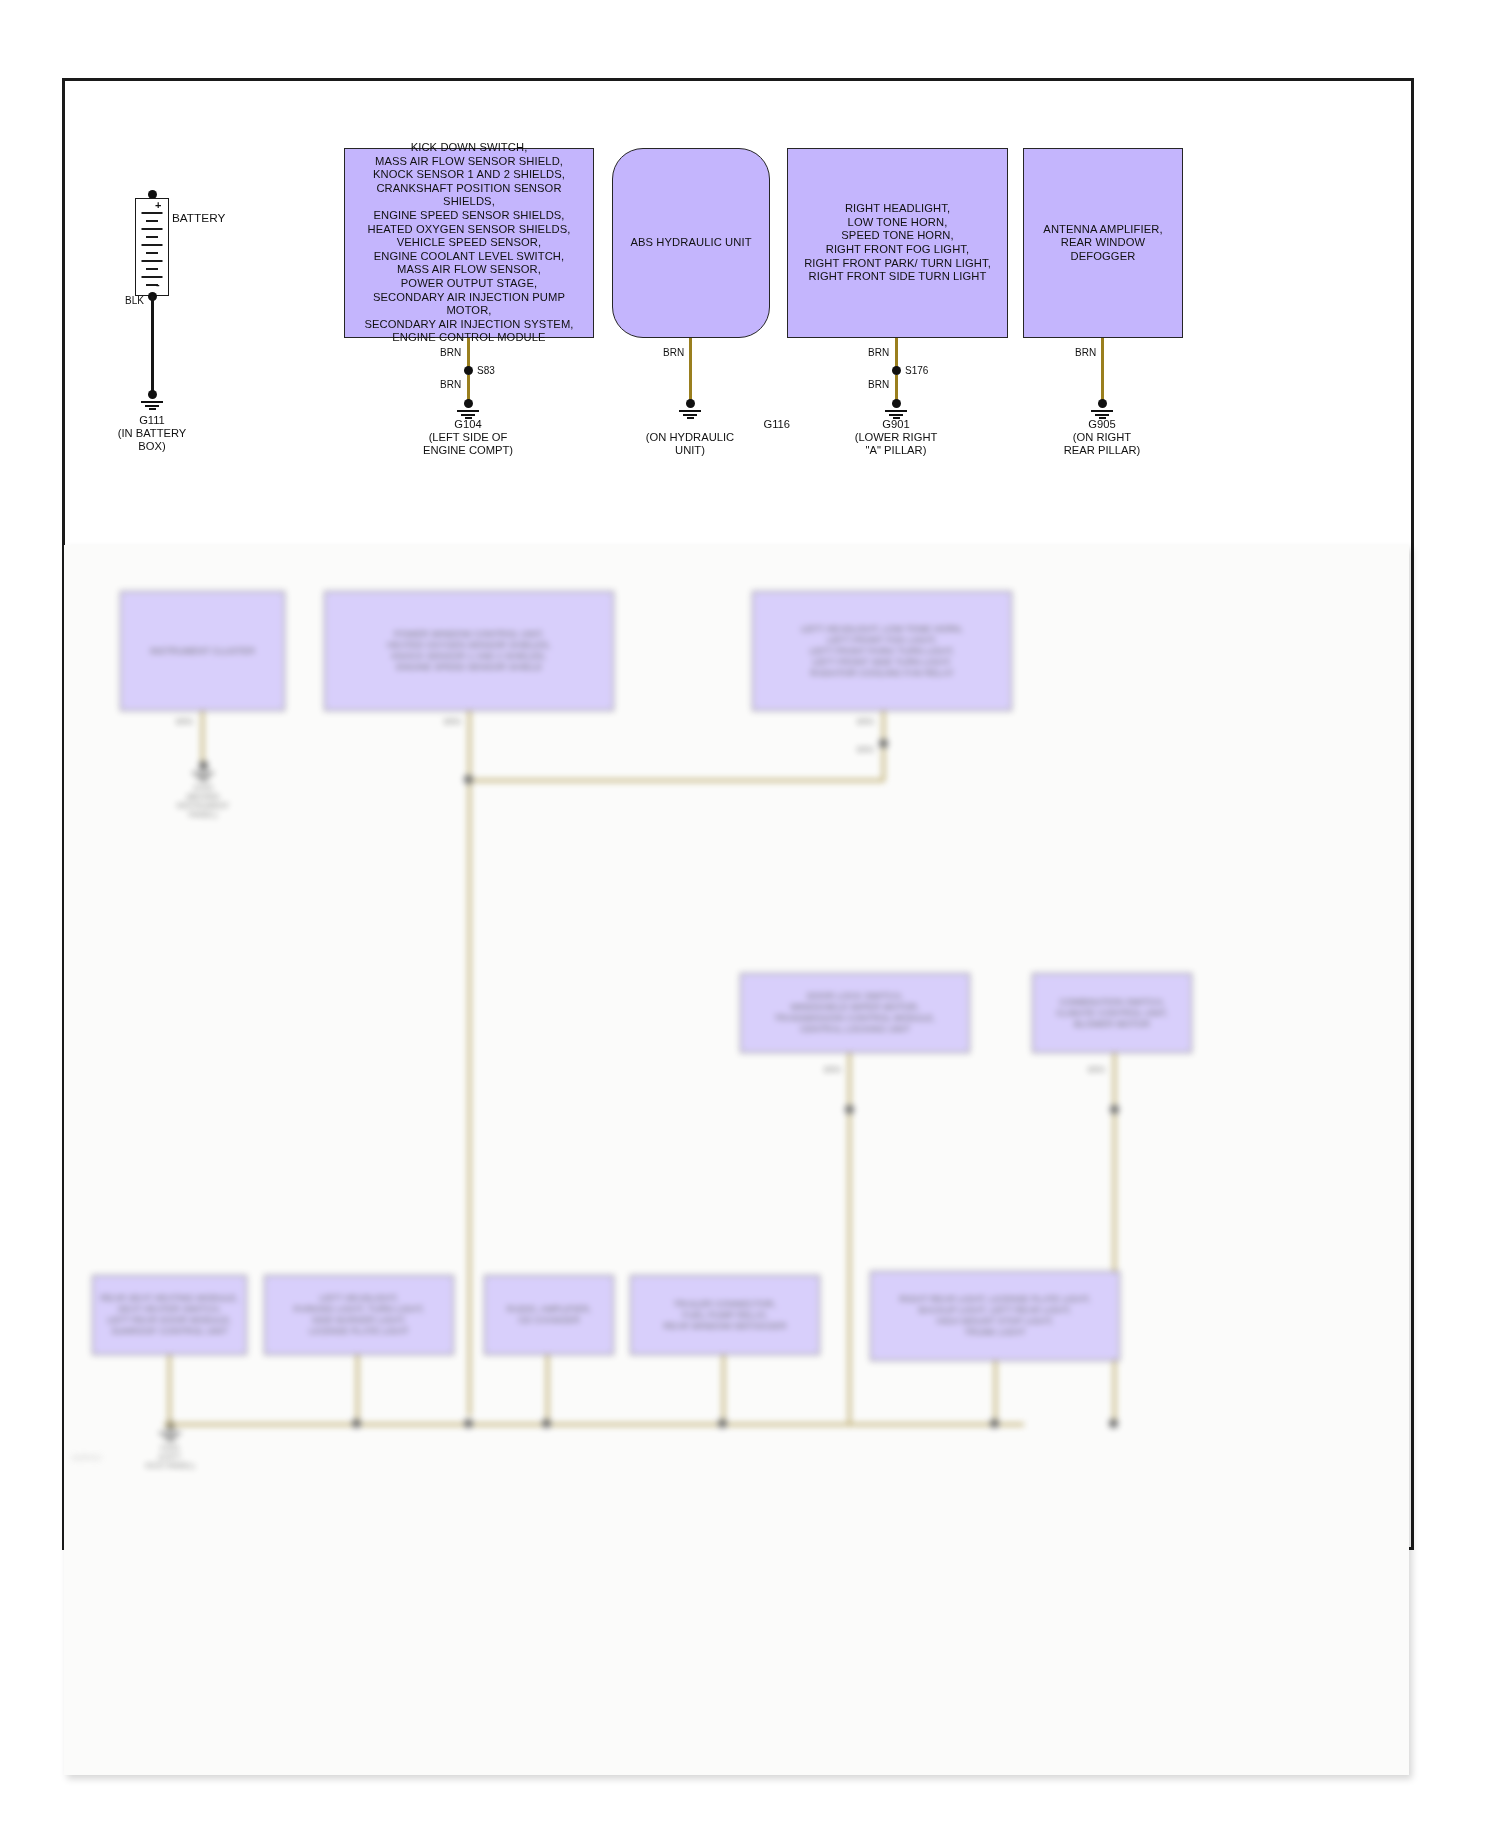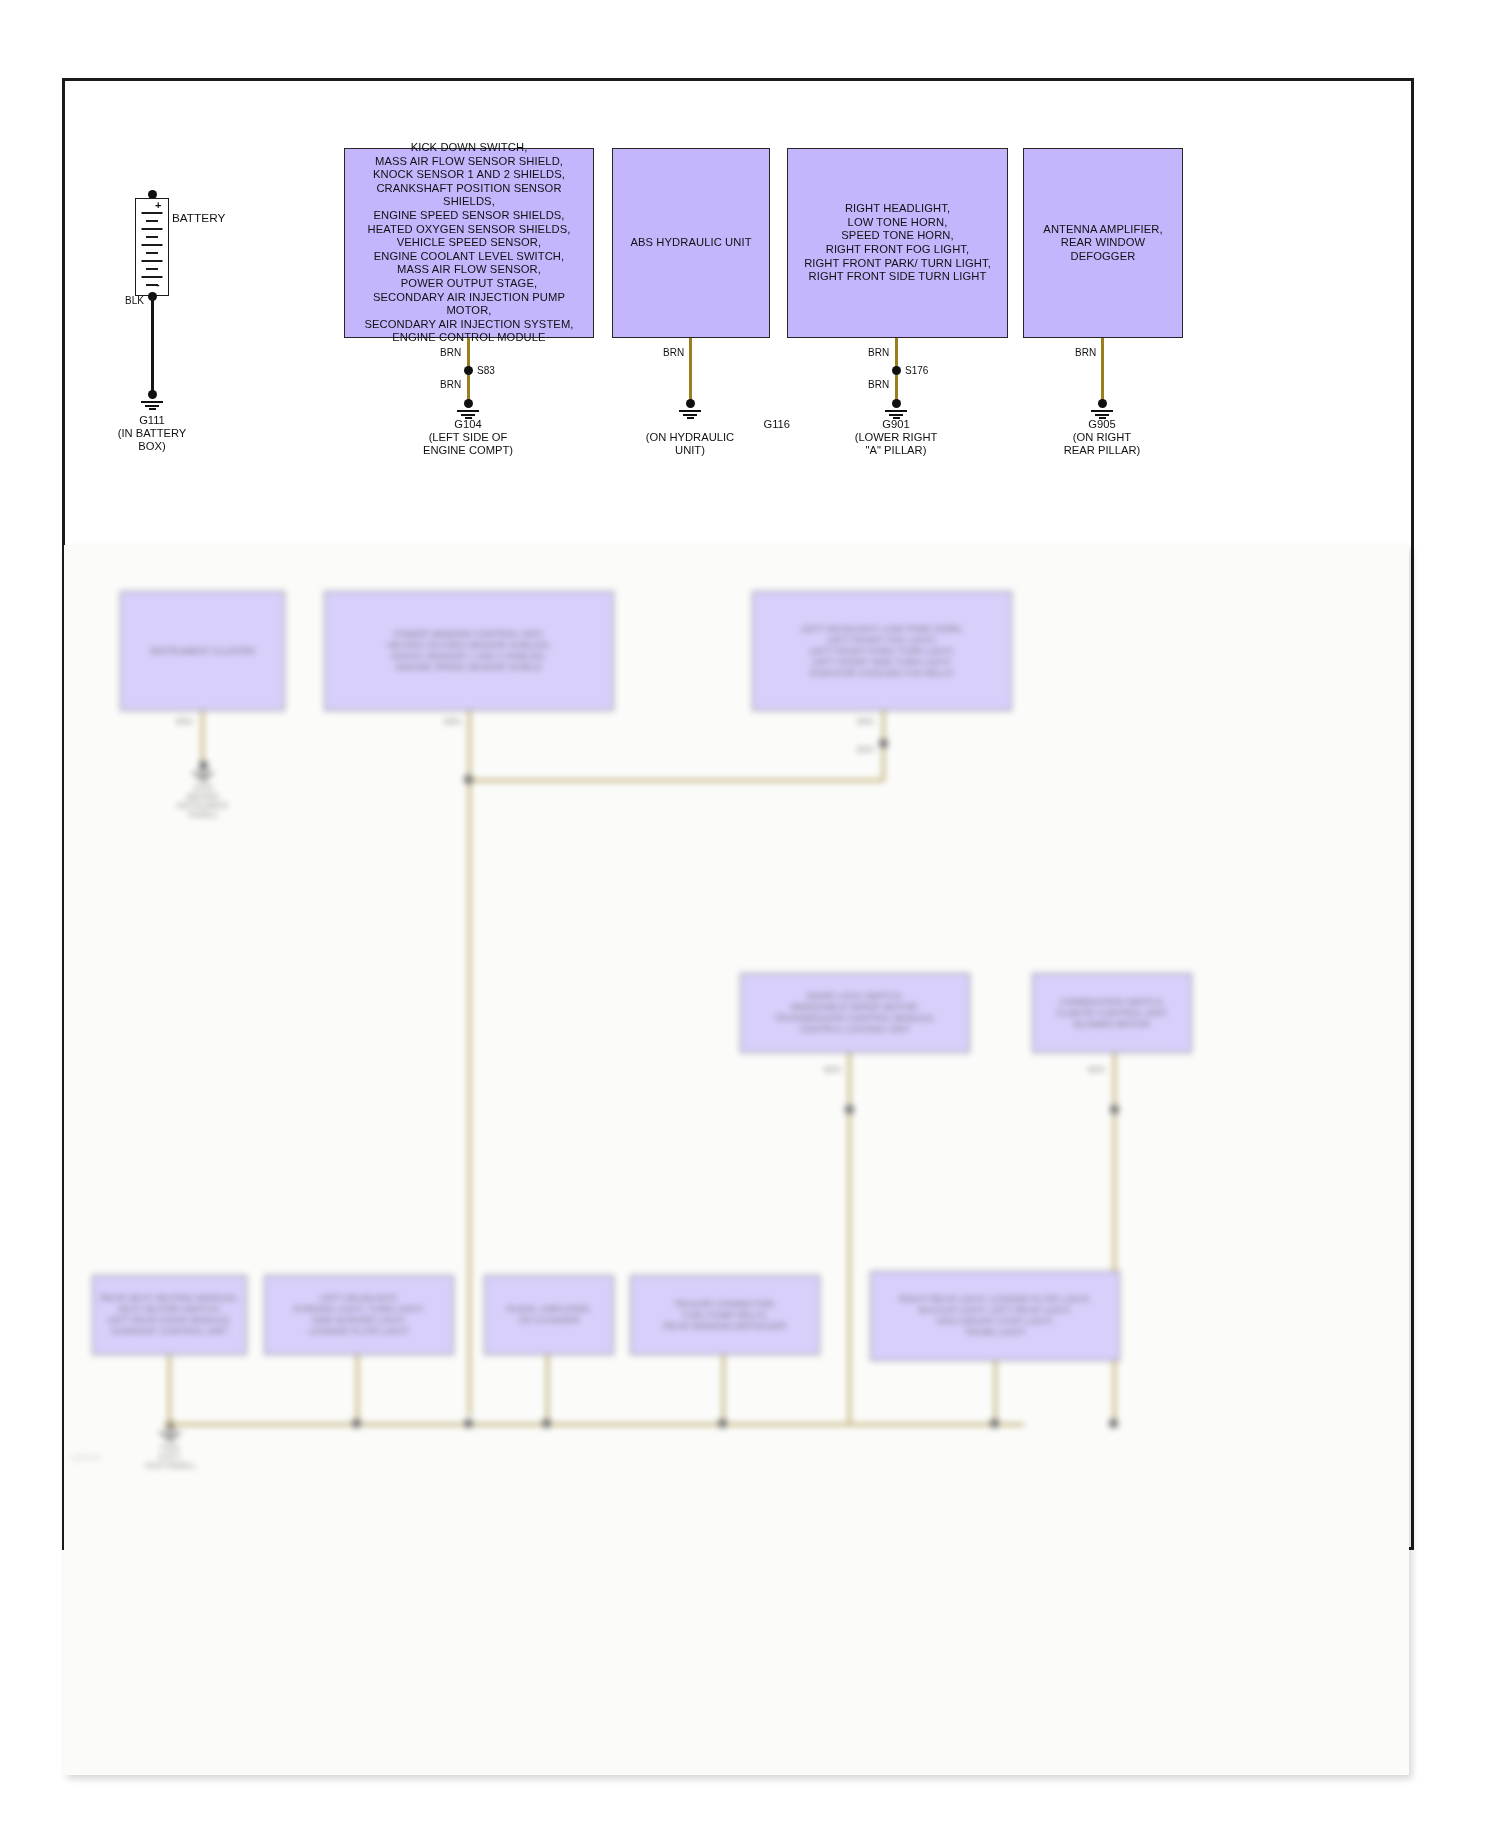--- a/index.html
+++ b/index.html
@@ -241,21 +241,21 @@
         <div class="b1"></div>
         <div class="b2"></div>
         <div class="b3"></div>
     </div>
     <div class="gnd-caption" style="left:368px; top:418px;">G104</div>
     <div class="gnd-caption" style="left:368px; top:431px;">(LEFT SIDE OF
 ENGINE COMPT)</div>
   </div>
 
   <div>
-    <div class="cbox" style="left:612px; top:148px; width:158px; height:190px;">ABS HYDRAULIC UNIT</div>
+    <div class="cbox" style="left:612px; top:148px; width:158px; height:190px;border-radius:31px;">ABS HYDRAULIC UNIT</div>
     <div class="wire wire-v" style="left:689px; top:338px; height:65px;"></div>
     <div class="wlabel" style="left:663px; top:347px;">BRN</div>
     <div class="gnd" style="left:677px; top:399px;">
       <div class="dot"></div>
         <div class="b1"></div>
         <div class="b2"></div>
         <div class="b3"></div>
     </div>
     <div class="gnd-caption" style="left:590px; top:418px;text-align:right;">G116</div>
     <div class="gnd-caption" style="left:590px; top:431px;">(ON HYDRAULIC

